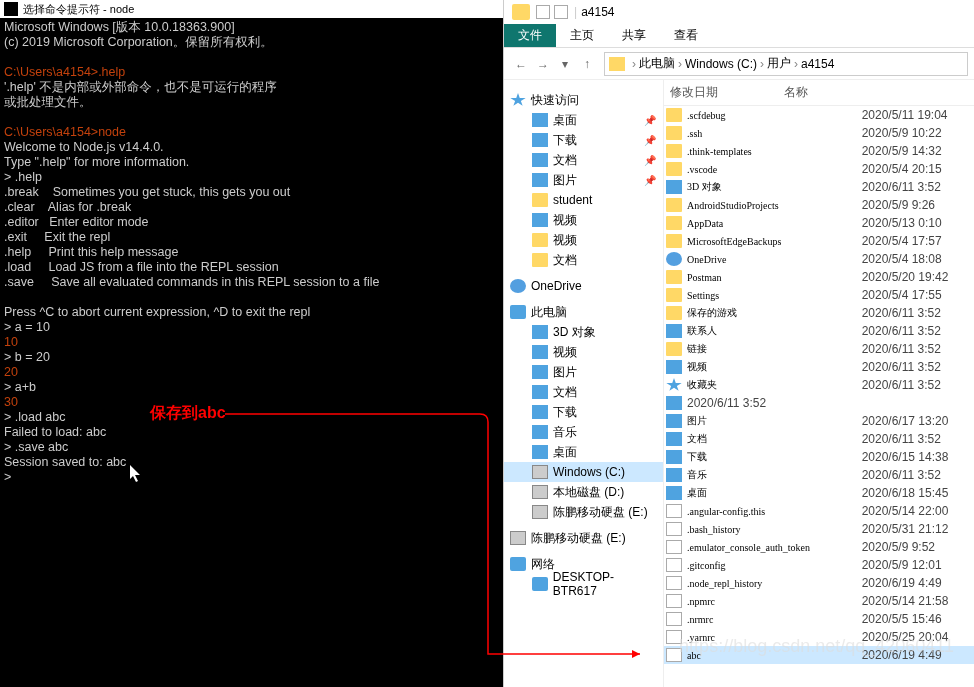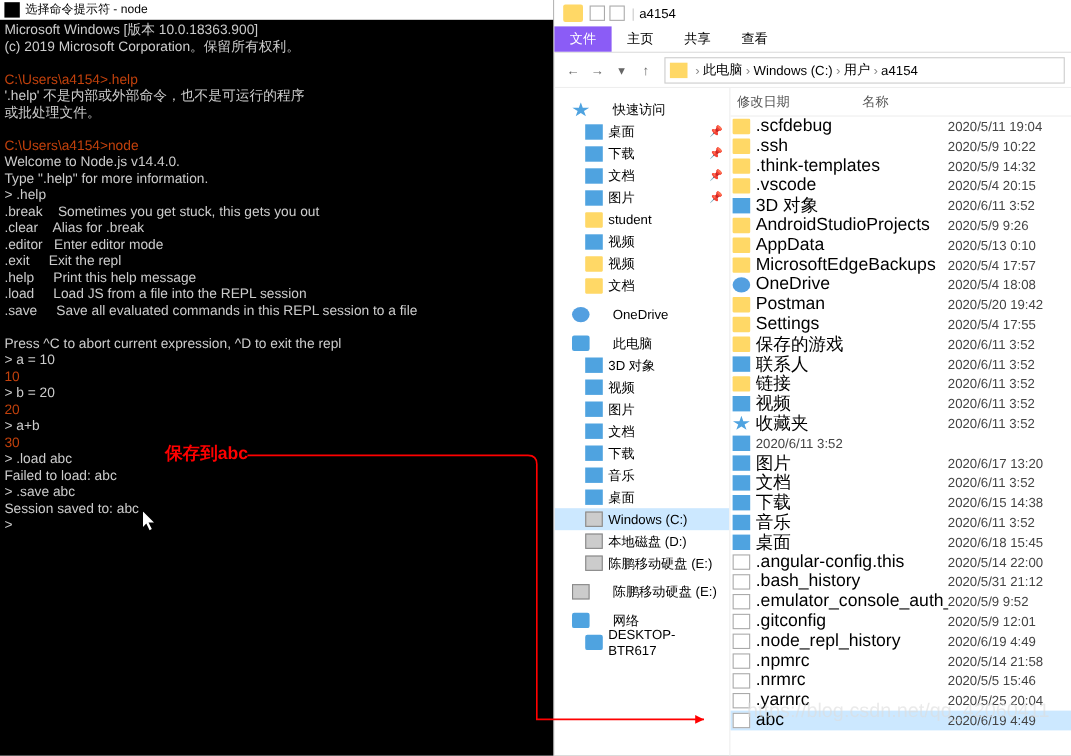--- a/index.html
+++ b/index.html
@@ -12,50 +12,50 @@
 .annotation { position: absolute; color: #f00; font-size: 16px; font-weight: bold; font-family: sans-serif; }
 .cursor-svg { position: absolute; }
 
 .explorer { width: 471px; height: 687px; background: #fff; border-left: 1px solid #ccc; display: flex; flex-direction: column; font-size: 12px; }
 .exp-titlebar { height: 24px; display: flex; align-items: center; padding: 2px 4px; background: #fff; }
 .exp-titlebar .folder-icon { width: 18px; height: 16px; background: #ffd866; border-radius: 2px; margin: 0 4px; }
 .exp-titlebar .small-icon { width: 14px; height: 14px; border: 1px solid #aaa; margin: 0 2px; }
 .exp-titlebar .sep { color: #ccc; margin: 0 4px; }
 .exp-tabs { height: 24px; display: flex; align-items: center; border-bottom: 1px solid #ddd; }
 .exp-tab { padding: 3px 14px; font-size: 12px; }
-.exp-tab.active { background: #8b5cf6; color: #fff; }
+.exp-tab.active { background: #0f766e; color: #fff; }
 .exp-nav { height: 32px; display: flex; align-items: center; padding: 0 6px; border-bottom: 1px solid #eee; }
 .nav-btn { width: 22px; text-align: center; color: #666; }
 .breadcrumb { flex: 1; border: 1px solid #ccc; height: 24px; display: flex; align-items: center; padding: 0 4px; margin-left: 6px; }
 .bc-folder { width: 16px; height: 14px; background: #ffd866; margin-right: 4px; }
 .bc-sep { color: #888; margin: 0 3px; }
 .exp-content { flex: 1; display: flex; overflow: hidden; }
 .sidebar { width: 160px; border-right: 1px solid #eee; padding: 4px 0; overflow-y: auto; }
 .side-item { display: flex; align-items: center; padding: 2px 6px 2px 28px; height: 20px; }
-.side-item.l0 { padding-left: 16px; margin-top: 6px; gap: 16px; }
+.side-item.l0 { padding-left: 6px; margin-top: 6px; }
 .side-item.l1 { padding-left: 28px; }
 .side-item.selected { background: #cce8ff; }
 .side-item .si-icon { width: 16px; height: 14px; margin-right: 5px; display: inline-block; }
 .ic-star { background: #4fa3e0; clip-path: polygon(50% 0, 61% 35%, 98% 35%, 68% 57%, 79% 91%, 50% 70%, 21% 91%, 32% 57%, 2% 35%, 39% 35%); }
 .ic-folder { background: #ffd866; border-radius: 1px; }
 .ic-drive { background: #ccc; border: 1px solid #888; }
 .ic-pc { background: #4fa3e0; border-radius: 2px; }
 .ic-blue { background: #4fa3e0; }
 .ic-file { background: #fff; border: 1px solid #aaa; }
 .ic-cloud { background: #539fe0; border-radius: 50%; }
 .pin { color: #888; margin-left: auto; font-size: 10px; }
 .filelist { flex: 1; overflow-y: auto; }
 .fl-header { display: flex; border-bottom: 1px solid #eee; }
 .fl-header .col { padding: 4px 6px; color: #555; font-size: 12px; }
 .fl-header .col-name { width: 225px; padding-left: 6px; }
 .fl-header .col-date { width: 130px; }
 .fl-row { display: flex; height: 18px; align-items: center; }
 .fl-row.highlight { background: #cce8ff; justify-content: space-between; }
 .fl-row .fi-icon { width: 16px; height: 14px; margin: 0 5px 0 2px; display: inline-block; flex-shrink: 0; }
-.fl-row .fi-name { width: 202px; font-size: 16px; white-space: nowrap; overflow: hidden; }
+.fl-row .fi-name { width: 202px; font-size: 10px; white-space: nowrap; overflow: hidden; font-family: Liberation Serif, serif; }
 .fl-row .fi-date { width: 130px; font-size: 12px; color: #444; }
 .arrow-line { position: absolute; pointer-events: none; }
 .watermark { position: absolute; right: 20px; bottom: 30px; color: #ddd; font-size: 18px; opacity: 0.6; }
 </style>
 </head>
 <body>
 
 <div class="terminal">
   <div class="term-title">
     <span class="icon"></span>

